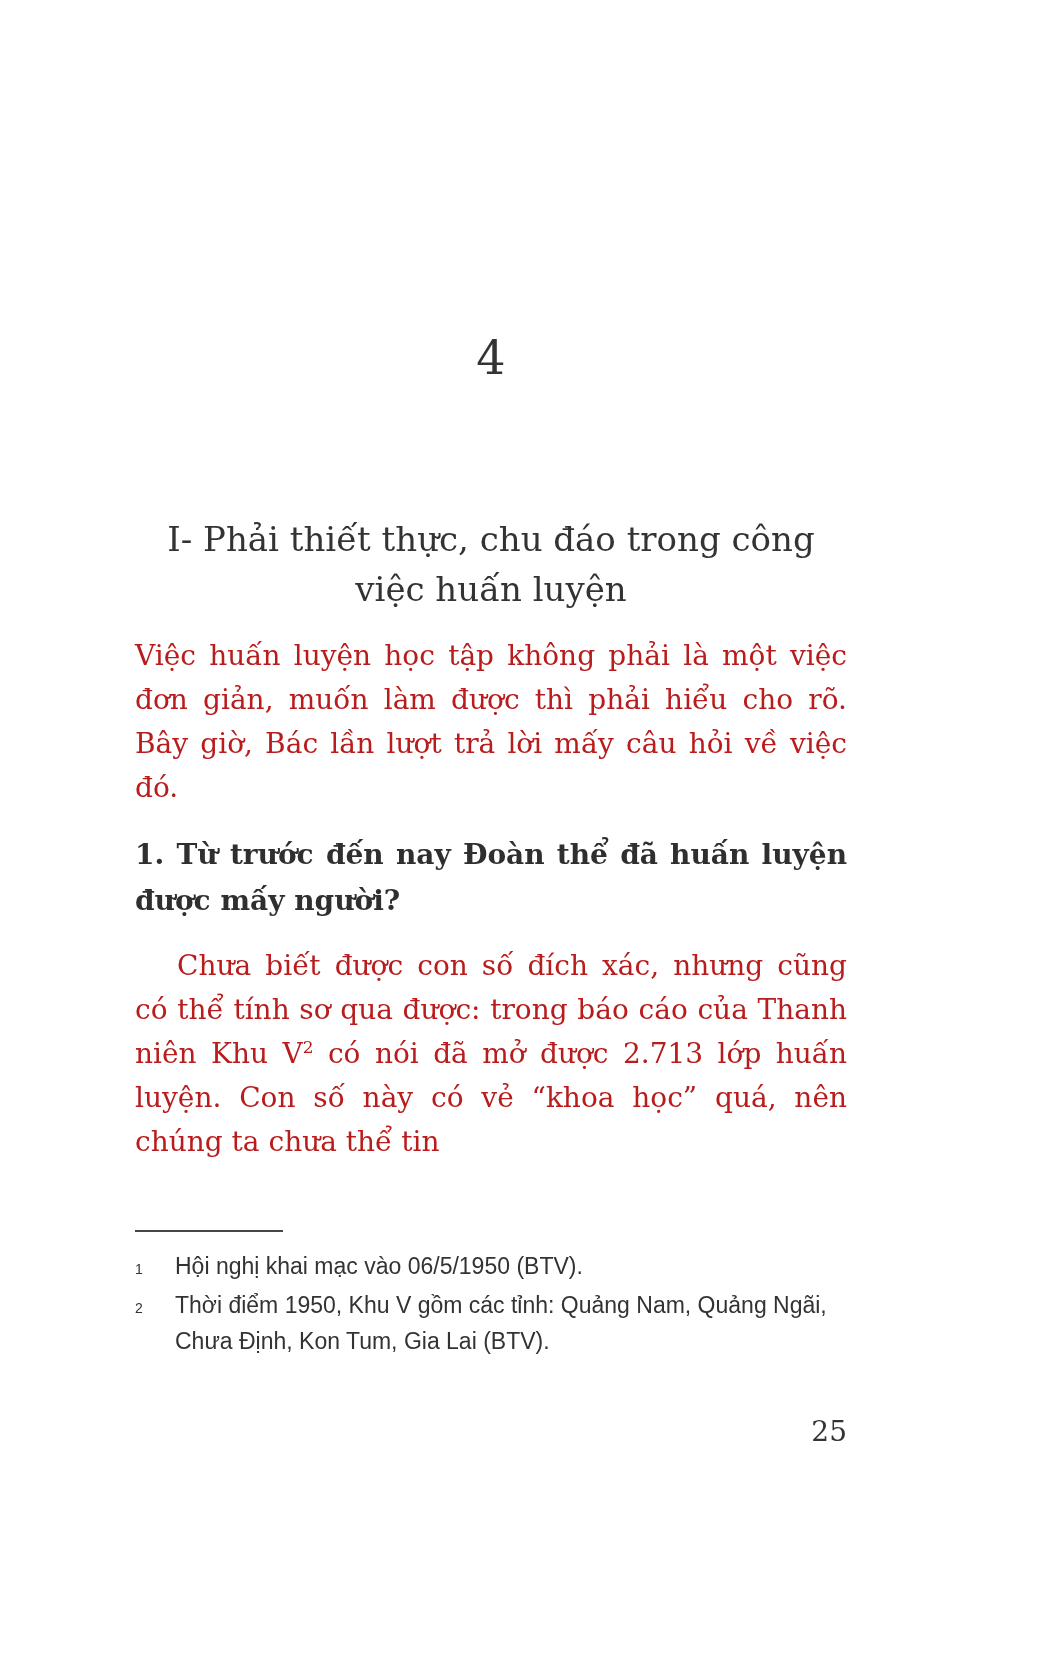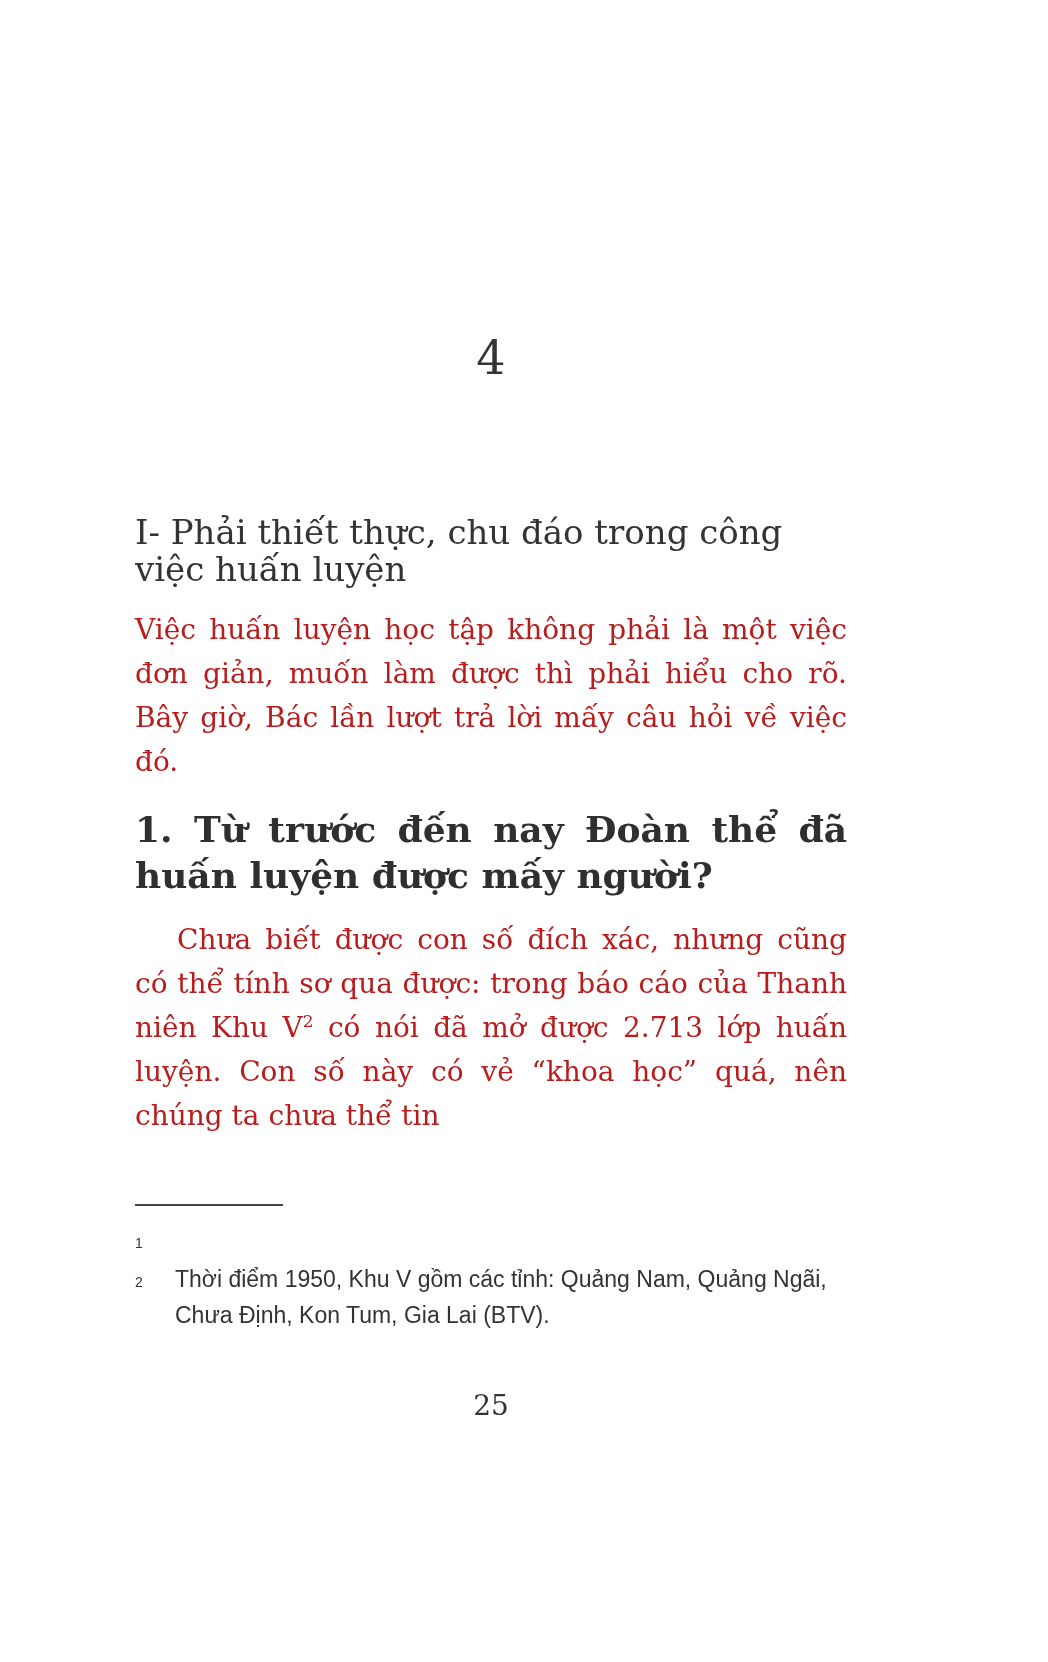--- a/index.html
+++ b/index.html
@@ -40,38 +40,38 @@
     line-height: 58px;
     color: #2d2d2d;
   }
   .chapter-title sup {
     font-size: 24px;
     line-height: 0;
   }
   .section-heading {
     margin-top: 128px;
     font-size: 34px;
-    line-height: 37px;
+    line-height: 50px;
     color: #333333;
-    text-align: left;
+    text-align: center;
   }
   .body-para {
     margin-top: 20px;
     font-size: 28px;
     line-height: 44px;
     text-align: justify;
     color: #b91c1c;
   }
   .body-para sup {
     font-size: 17px;
     line-height: 0;
   }
   .subsection-heading {
     margin-top: 22px;
-    font-size: 36px;
+    font-size: 28px;
     line-height: 46px;
     font-weight: bold;
     text-align: justify;
     color: #2f2f2f;
   }
   .para-indent {
     text-indent: 42px;
   }
   .footnote-divider {
     margin-top: 66px;
@@ -94,21 +94,21 @@
     flex: 0 0 40px;
     font-size: 14px;
     padding-top: 3px;
   }
   .footnote-text {
     flex: 1 1 auto;
     text-align: left;
   }
   .page-number {
     margin-top: 56px;
-    text-align: center;
+    text-align: right;
     font-size: 28px;
     color: #343434;
   }
 </style>
 </head>
 <body>
 
 <div class="page">
   <div class="content">
 
@@ -123,20 +123,21 @@
 
     <div class="body-para para-indent">
       <span>Chưa biết được con số đích xác, nhưng cũng có thể tính sơ qua được: trong báo cáo của Thanh niên Khu V</span><sup>2</sup><span> có nói đã mở được 2.713 lớp huấn luyện. Con số này có vẻ “khoa học” quá, nên chúng ta chưa thể tin</span>
     </div>
 
     <div class="footnote-divider"></div>
 
     <div class="footnotes">
       <div class="footnote">
         <span class="footnote-marker">1</span>
+        <span class="footnote-text">Hội nghị khai mạc vào 06/5/1950 (BTV).</span>
       </div>
       <div class="footnote">
         <span class="footnote-marker">2</span>
         <span class="footnote-text">Thời điểm 1950, Khu V gồm các tỉnh: Quảng Nam, Quảng Ngãi, Chưa Định, Kon Tum, Gia Lai (BTV).</span>
       </div>
     </div>
 
     <div class="page-number">25</div>
 
   </div>

